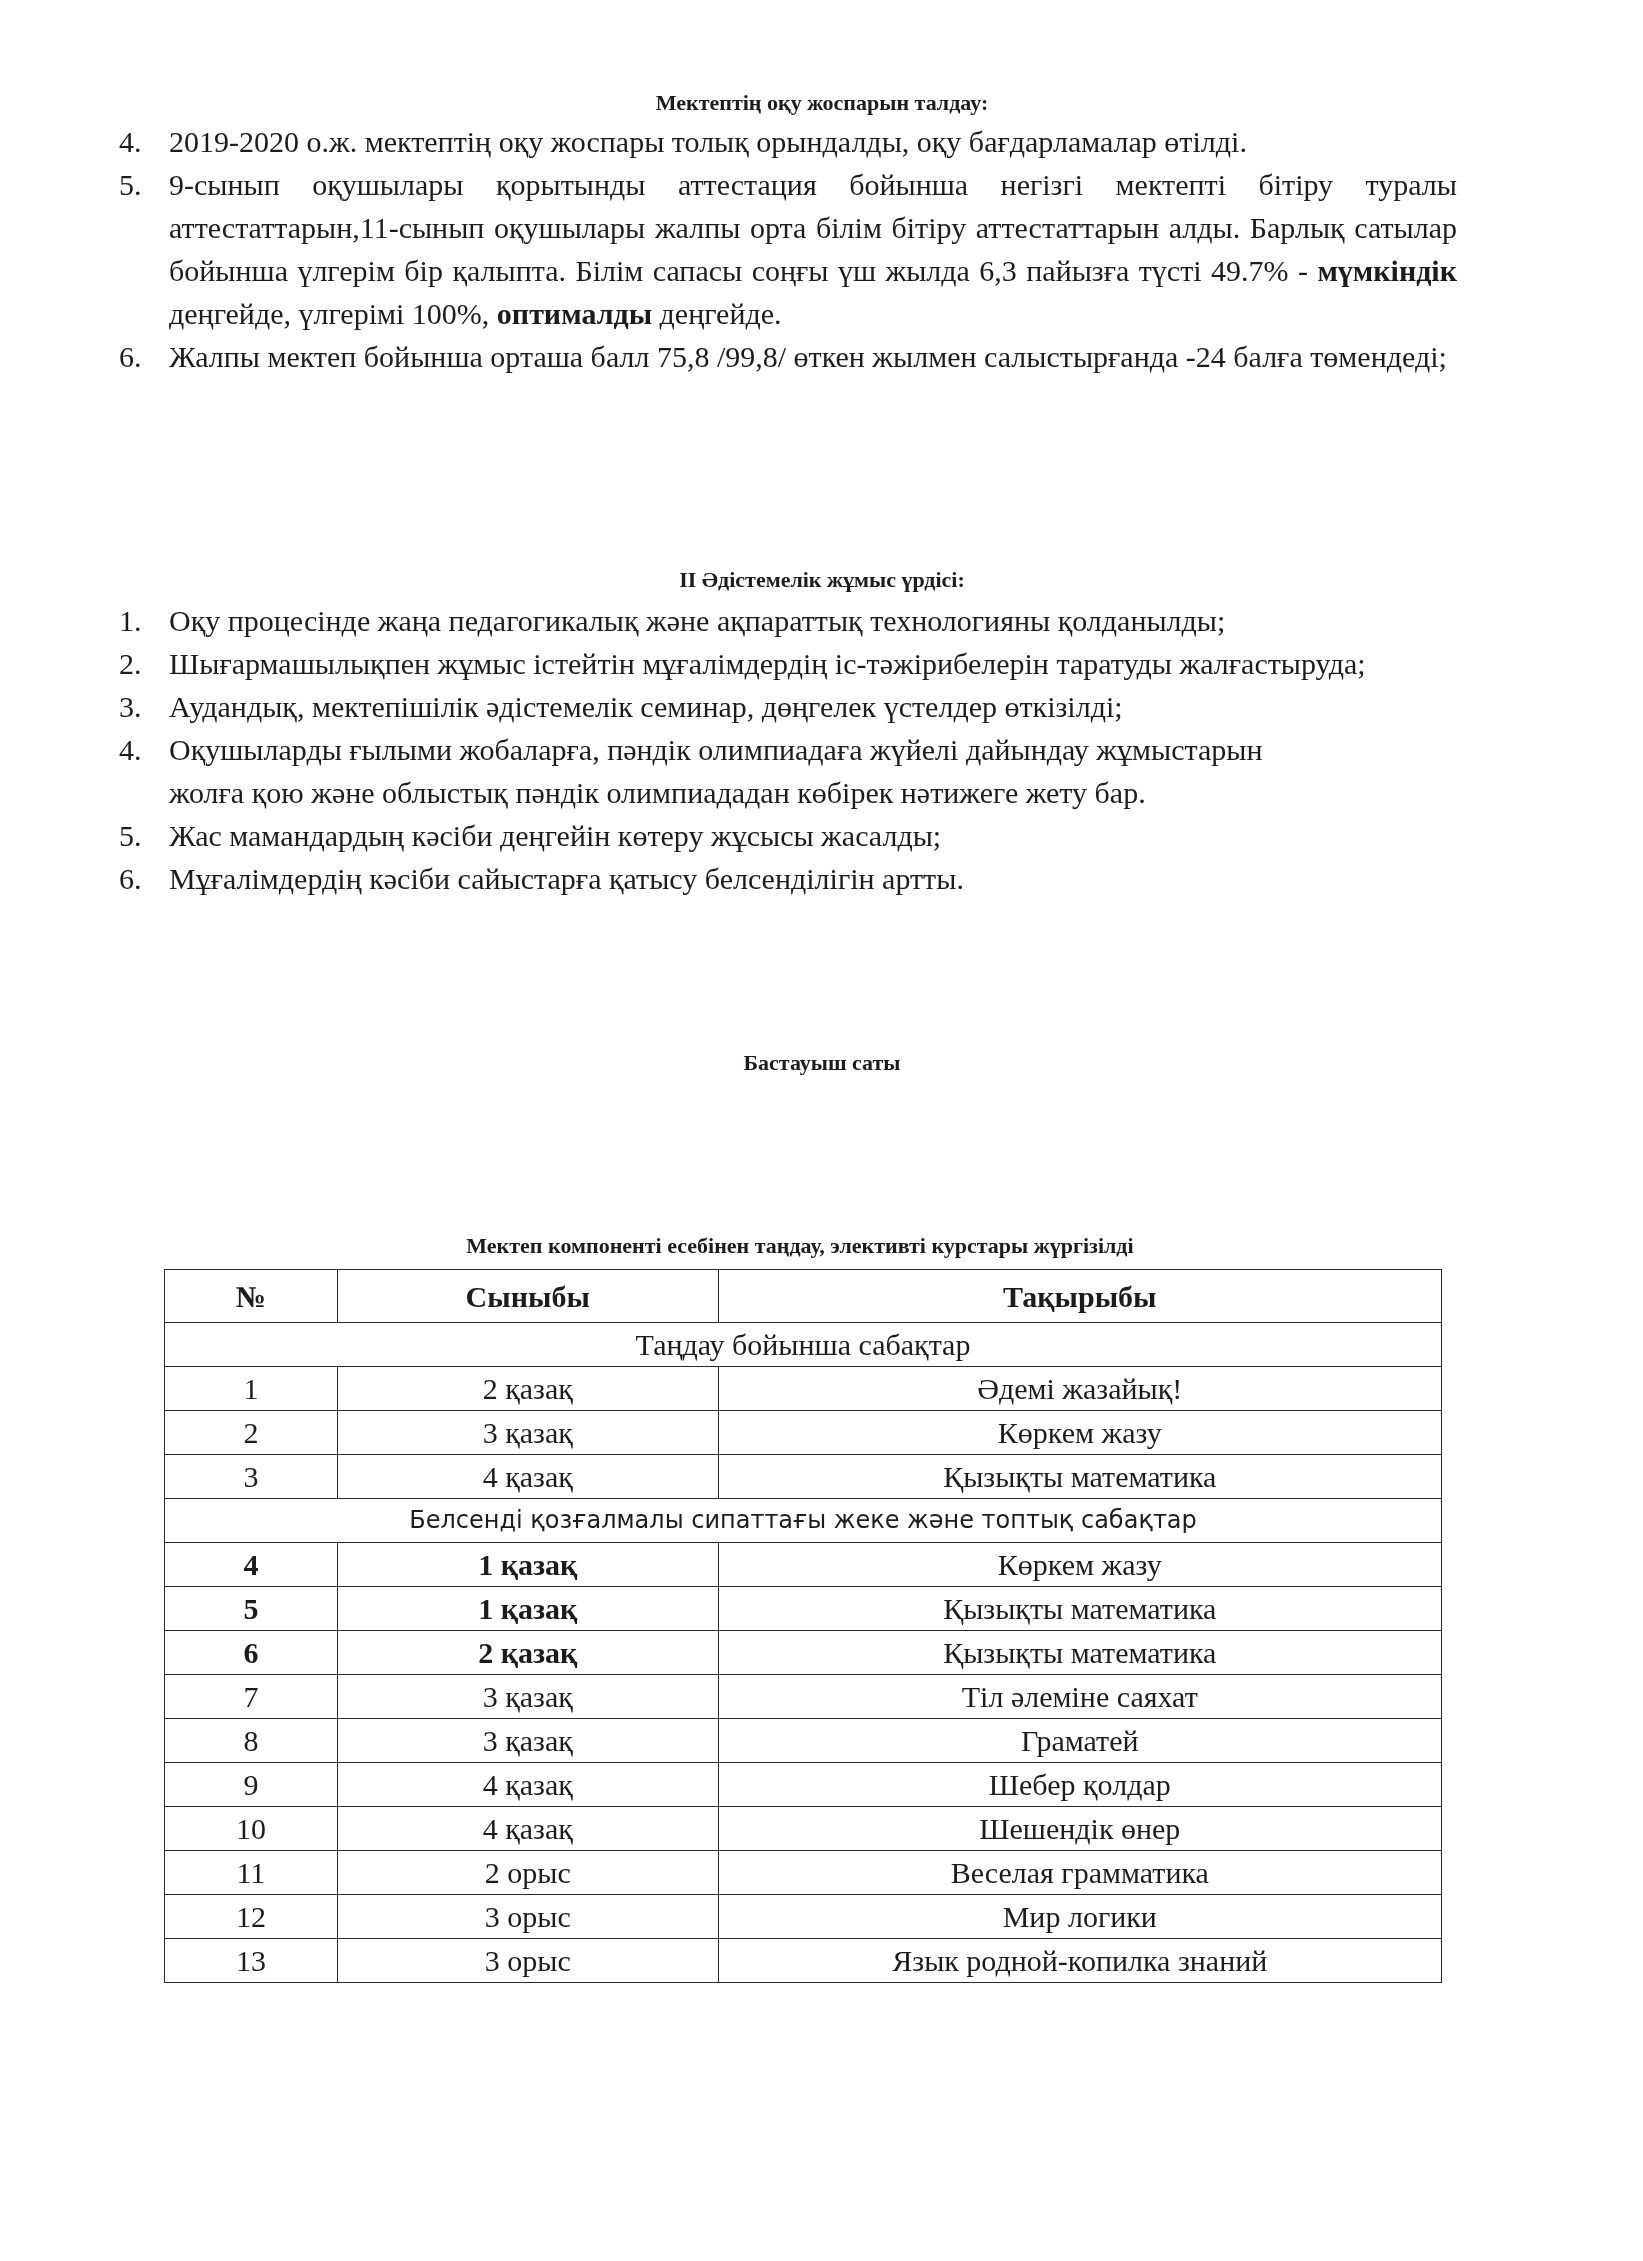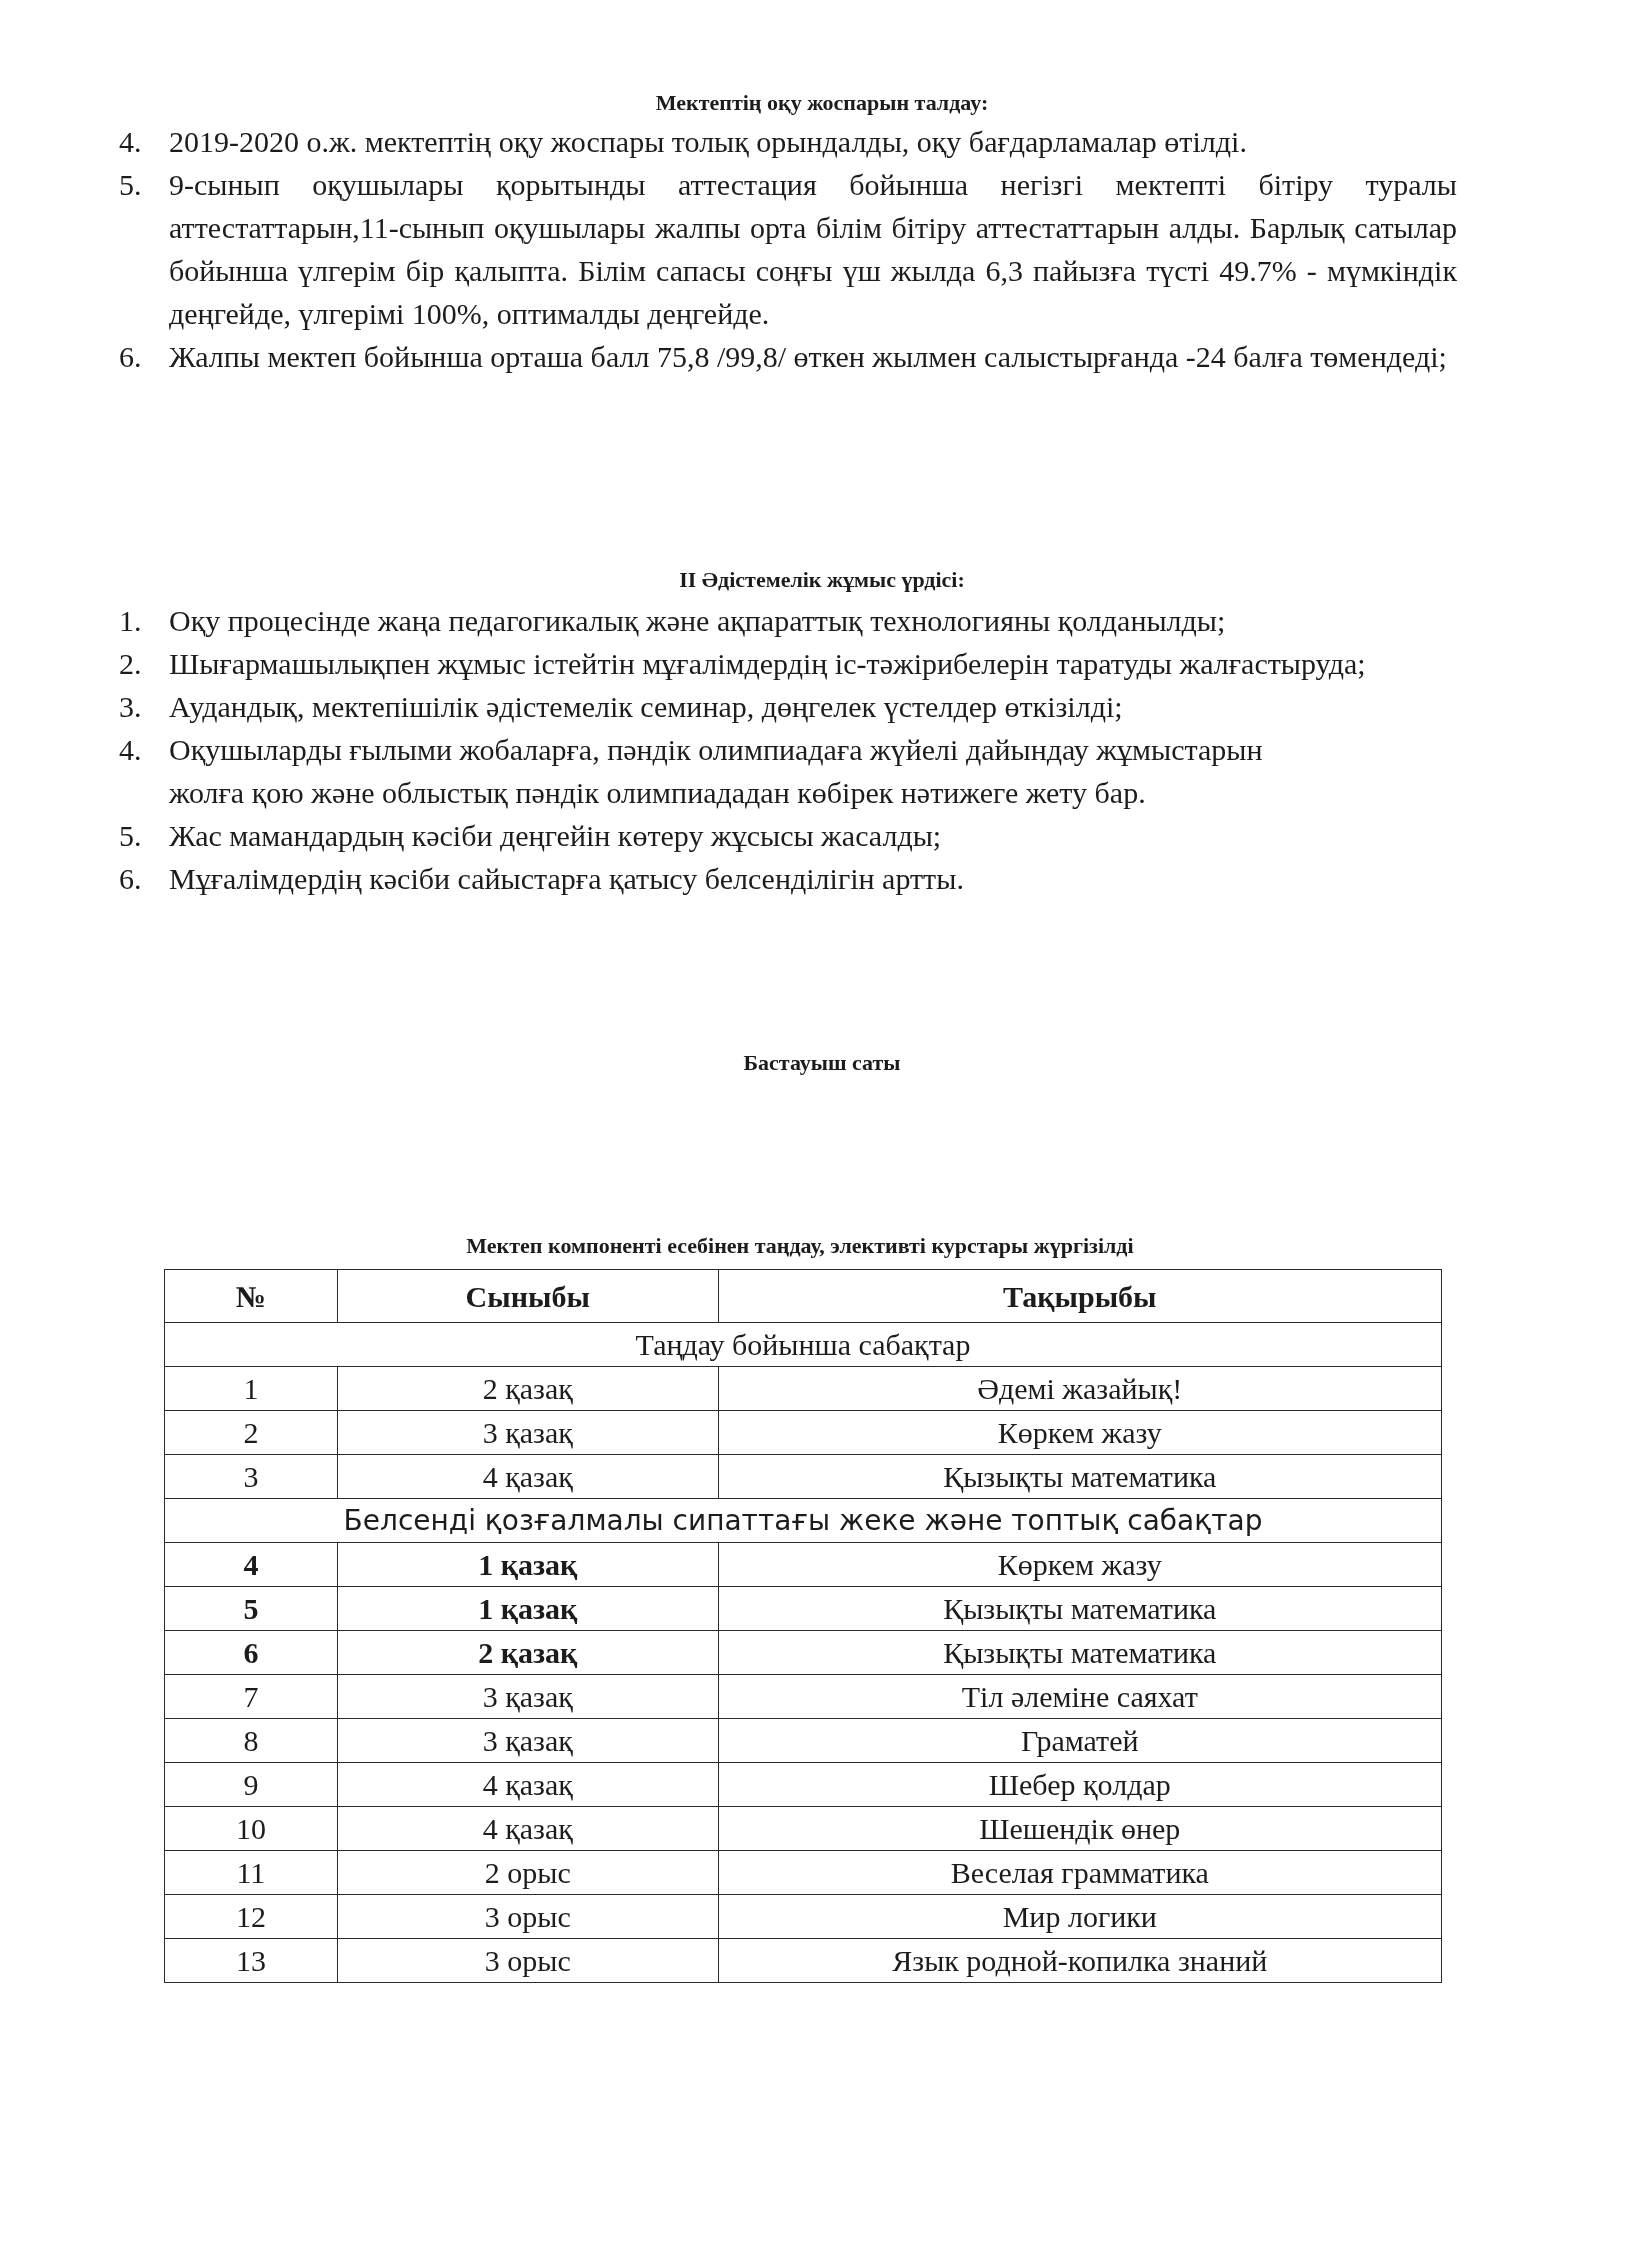--- a/index.html
+++ b/index.html
@@ -13,36 +13,36 @@
     position: absolute; left: 0; width: 1644px; text-align: center;
     font-weight: bold; font-size: 22px; line-height: 39px;
   }
   ol.list {
     position: absolute; margin: 0; padding: 0; list-style: none;
     font-size: 30px; line-height: 43px;
   }
   ol.list li { position: relative; padding-left: 50px; }
   ol.list li .num { position: absolute; left: 0; top: 0; }
   .justify { text-align: justify; text-align-last: left; }
-  .bold { font-weight: normal; }
+  .bold { font-weight: bold; }
 
   table.courses {
     position: absolute; left: 164px; top: 1269px; width: 1278px;
     border-collapse: collapse; font-size: 30px;
   }
   table.courses td, table.courses th {
     border: 1.9px solid #2a2a2a; text-align: center; padding: 0; height: 43px;
     line-height: 39px; font-weight: normal;
   }
   table.courses th { font-weight: bold; height: 52px; }
   table.courses col.c1 { width: 173px; }
   table.courses col.c2 { width: 381px; }
   table.courses col.c3 { width: 724px; }
   td.group { font-weight: bold; height: 43px; }
-  td.group.sans { font-family: "DejaVu Sans", "Liberation Sans", sans-serif; font-size: 28px; }
+  td.group.sans { font-family: "DejaVu Sans", "Liberation Sans", sans-serif; font-size: 24px; }
   tr.boldrow td.n, tr.boldrow td.cls { font-weight: bold; }
 </style>
 </head>
 <body>
 
 <div class="page">
 
   <div class="heading" style="top:83px;">Мектептің оқу жоспарын талдау:</div>
 
   <ol class="list" style="left:119px; top:120px; width:1338px;">

